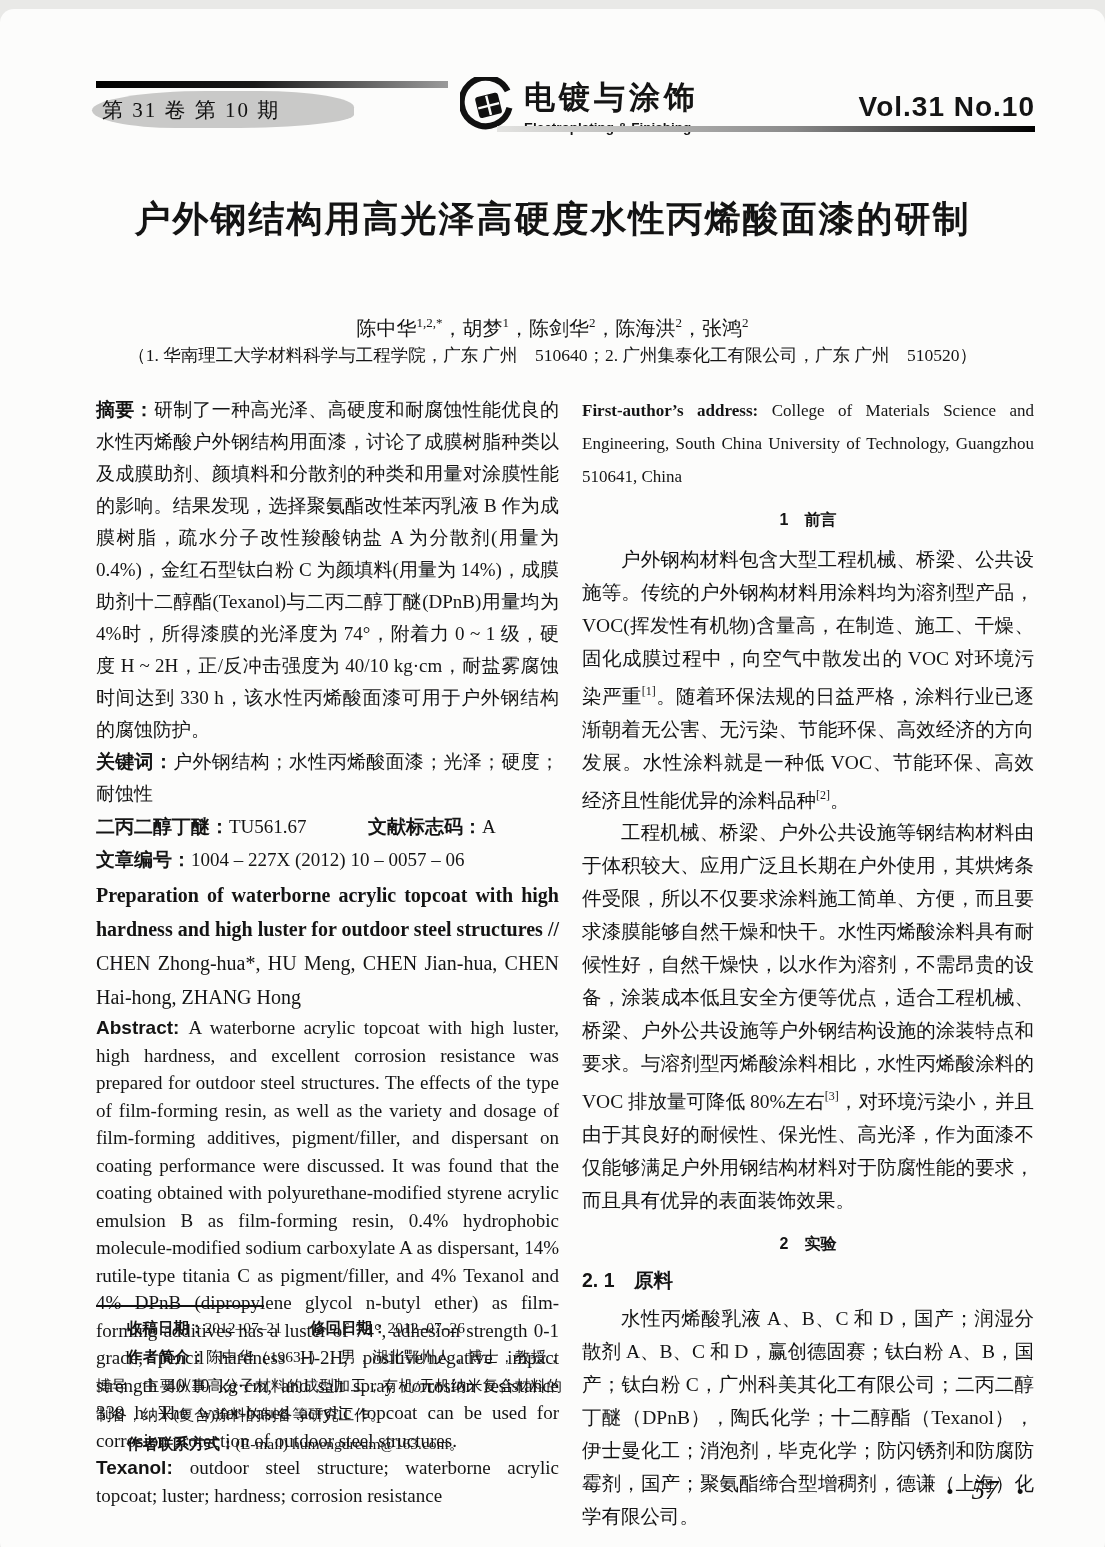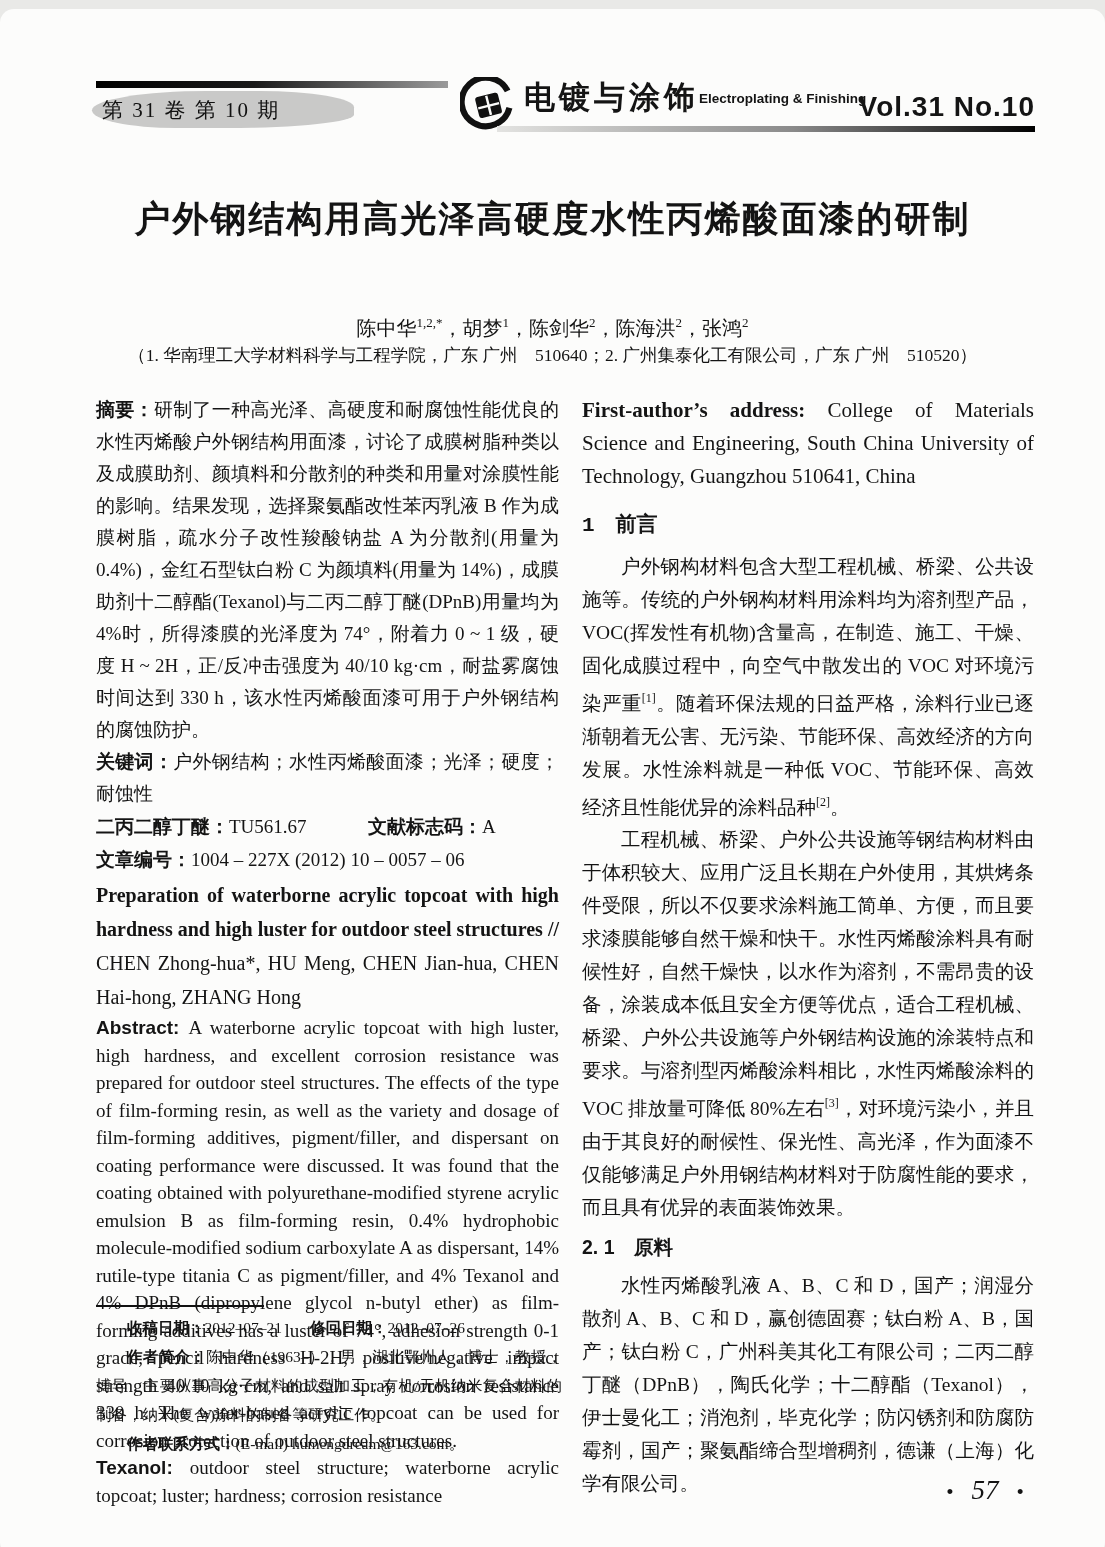--- a/index.html
+++ b/index.html
@@ -10,21 +10,21 @@
     font-family:"Liberation Serif","DejaVu Serif",serif; color:#141414;border-radius:14px;
   }
   
   .bar-top{ position:absolute; left:96px; top:72px; width:352px; height:7px;
     background:linear-gradient(to right,#000 0%,#1a1a1a 45%,#9a9a9a 100%); }
   .blob{ position:absolute; left:92px; top:82px; width:262px; height:37px;
     background:#c9c9c8; border-radius:55% 45% 60% 40% / 65% 55% 45% 60%; }
   .issue-cn{ position:absolute; left:102px; top:87px; font-size:21px; letter-spacing:2px; color:#111; }
   .logo{ position:absolute; left:460px; top:68px; display:flex; align-items:flex-start; }
   .logo-mark{ width:56px; height:56px; margin-right:8px; }
-  .logo-text{ display:flex; flex-direction:row;align-items:center; }
+  .logo-text{ display:flex; flex-direction:column; }
   .logo-cn{ font-size:31px; font-weight:bold; letter-spacing:4px;
     font-family:"Liberation Serif",serif; transform:scaleY(1.02); }
   .logo-en{ font-size:13.5px; font-weight:bold; font-family:"Liberation Sans",sans-serif; margin-top:1px; }
   .issue-en{ position:absolute; right:70px; top:82px; font-size:28px; font-weight:bold;
     font-family:"Liberation Sans",sans-serif; letter-spacing:1px; }
   .bar-bottom{ position:absolute; left:497px; top:117px; width:538px; height:6px;
     background:linear-gradient(to right,#e3e3e1 0%,#8a8a8a 55%,#000 100%); }
   
   .paper-title{ position:absolute; left:0; top:186px; width:100%; text-align:center;
     font-size:36px; font-weight:bold; letter-spacing:2px; }
@@ -41,23 +41,23 @@
   .en-title{ font-size:20px; line-height:34px; font-weight:bold; text-align:justify; margin-top:2px; }
   .en-authors{ font-weight:normal; }
   sup{ font-size:12px; }
   
   .footnote{ position:absolute; left:96px; top:1296px; width:466px;
     font-size:15.5px; line-height:29px; text-align:justify; }
   .footnote-rule{ width:168px; border-top:2px solid #111; margin-bottom:6px; }
   .fn-indent{ text-indent:2em; }
   .fn-label{ font-family:"Liberation Sans",sans-serif; font-weight:bold; }
   
-  .addr{ font-size:21px; line-height:33px; text-align:justify; }
-  .sec-h1{ font-family:Liberation Mono, monospace; font-weight:bold; font-size:21px;
-    margin-top:17px; margin-bottom:12px; }
+  .addr{ font-size:17px; line-height:33px; text-align:justify; }
+  .sec-h1{ font-family:Liberation Sans, sans-serif; font-weight:bold; font-size:16px;
+    margin-top:17px; margin-bottom:12px;text-align:center; }
   .sec-h2{ font-family:"Liberation Sans",sans-serif; font-weight:bold; font-size:19.5px;
     margin-top:10px; margin-bottom:8px; }
   .body-p{ font-size:19.5px; line-height:33px; text-align:justify; text-indent:2em; }
   
   .page-no{ position:absolute; left:915px; top:1466px; width:140px; text-align:center;
     font-size:21px; }
   .page-no .num{ font-style:italic; font-size:27px; padding:0 18px; }
 </style>
 </head>
 <body>
@@ -118,20 +118,21 @@
   </div>
 
   <div class="col-right">
     <p class="addr"><span class="lbl" style="font-family:'Liberation Serif',serif;">First-author’s address: </span><span>College of Materials Science and Engineering, South China University of Technology, Guangzhou 510641, China</span></p>
 
     <h2 class="sec-h1">1　前言</h2>
 
     <p class="body-p">户外钢构材料包含大型工程机械、桥梁、公共设施等。传统的户外钢构材料用涂料均为溶剂型产品，VOC(挥发性有机物)含量高，在制造、施工、干燥、固化成膜过程中，向空气中散发出的 VOC 对环境污染严重<sup>[1]</sup>。随着环保法规的日益严格，涂料行业已逐渐朝着无公害、无污染、节能环保、高效经济的方向发展。水性涂料就是一种低 VOC、节能环保、高效经济且性能优异的涂料品种<sup>[2]</sup>。</p>
     <p class="body-p">工程机械、桥梁、户外公共设施等钢结构材料由于体积较大、应用广泛且长期在户外使用，其烘烤条件受限，所以不仅要求涂料施工简单、方便，而且要求漆膜能够自然干燥和快干。水性丙烯酸涂料具有耐候性好，自然干燥快，以水作为溶剂，不需昂贵的设备，涂装成本低且安全方便等优点，适合工程机械、桥梁、户外公共设施等户外钢结构设施的涂装特点和要求。与溶剂型丙烯酸涂料相比，水性丙烯酸涂料的 VOC 排放量可降低 80%左右<sup>[3]</sup>，对环境污染小，并且由于其良好的耐候性、保光性、高光泽，作为面漆不仅能够满足户外用钢结构材料对于防腐性能的要求，而且具有优异的表面装饰效果。</p>
 
+    <h2 class="sec-h1">2　实验</h2>
     <h3 class="sec-h2">2. 1　原料</h3>
 
     <p class="body-p">水性丙烯酸乳液 A、B、C 和 D，国产；润湿分散剂 A、B、C 和 D，赢创德固赛；钛白粉 A、B，国产；钛白粉 C，广州科美其化工有限公司；二丙二醇丁醚（DPnB），陶氏化学；十二醇酯（Texanol），伊士曼化工；消泡剂，毕克化学；防闪锈剂和防腐防霉剂，国产；聚氨酯缔合型增稠剂，德谦（上海）化学有限公司。</p>
   </div>
 
   <div class="page-no">
     <span>•</span><span class="num">57</span><span>•</span>
   </div>
 
 </div>

